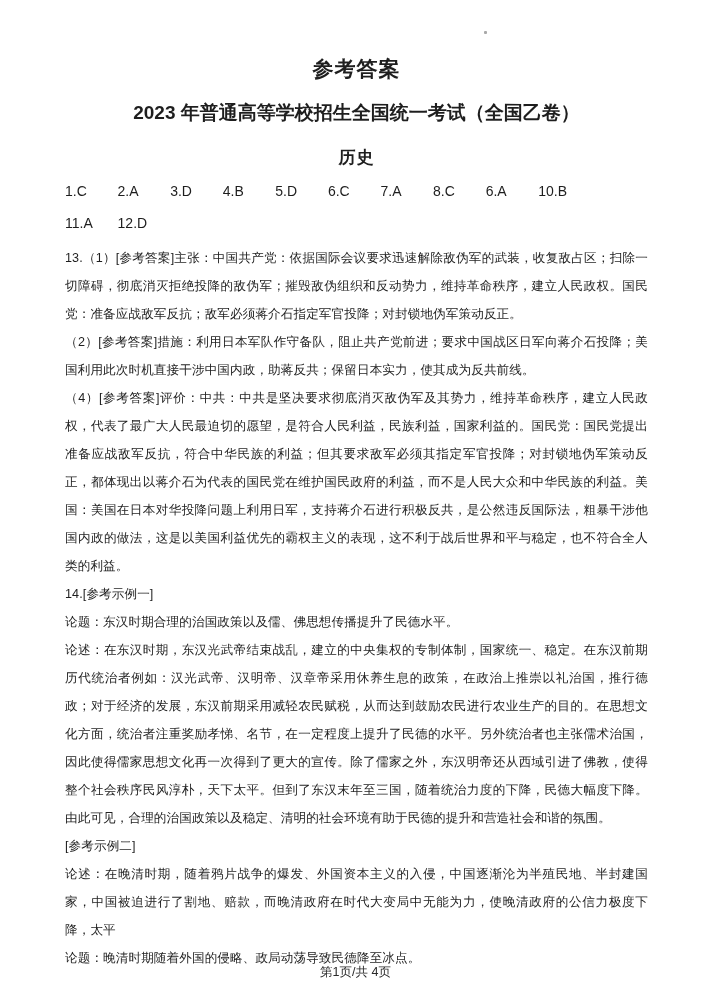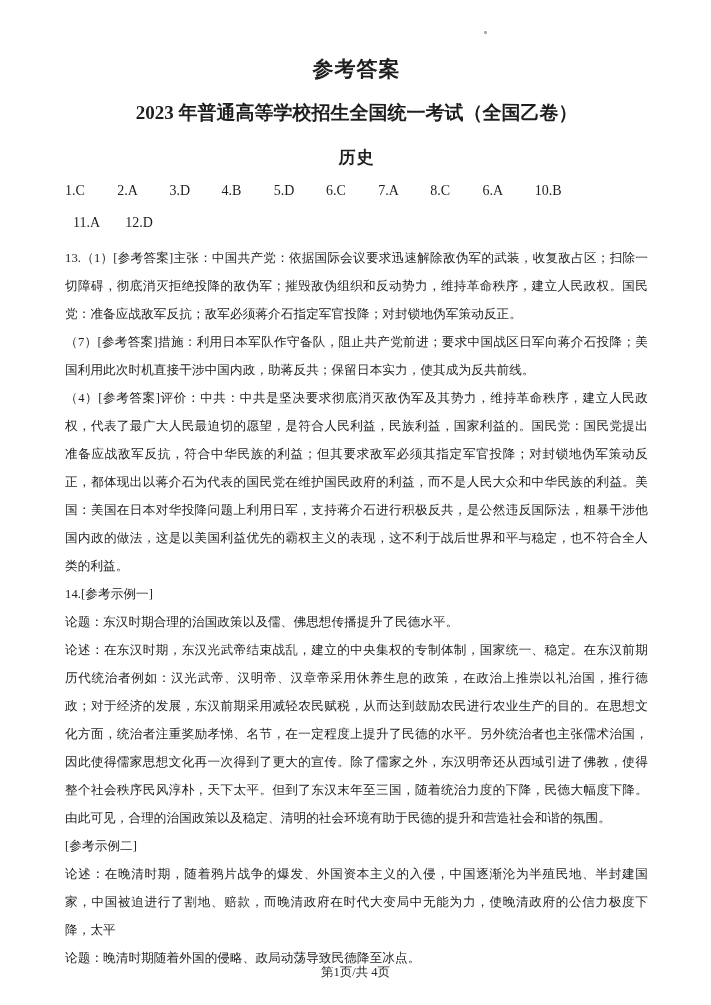--- a/index.html
+++ b/index.html
@@ -7,21 +7,21 @@
     padding: 0;
     background: #ffffff;
   }
   .page {
     position: relative;
     width: 711px;
     height: 1005px;
     margin: 0 auto;
     background: #ffffff;
     color: #1e1e1e;
-    font-family: Liberation Serif, serif;
+    font-family: Liberation Sans, sans-serif;
     box-sizing: border-box;
     padding: 56px 63px 0 65px;
     overflow: hidden;
   }
   .stray-mark {
     position: absolute;
     left: 484px;
     top: 31px;
     width: 3px;
     height: 3px;
@@ -50,21 +50,21 @@
     line-height: 22px;
     font-weight: bold;
     letter-spacing: 1px;
   }
   .mc-row {
     font-size: 14px;
     line-height: 18px;
     white-space: nowrap;
   }
   .mc-row-1 { margin-top: 13px; }
-  .mc-row-2 { margin-top: 14px; margin-left: 8px; }
+  .mc-row-2 { margin-top: 14px; }
   .mc-answer {
     display: inline-block;
     min-width: 48.7px;
   }
   .body-text {
     margin-top: 12px;
   }
   .body-text p {
     margin: 0;
     font-size: 12.6px;
@@ -106,21 +106,21 @@
     <span class="mc-answer">10.B</span>
   </div>
 
   <div class="mc-row mc-row-2">
     <span class="mc-answer">11.A</span>
     <span class="mc-answer">12.D</span>
   </div>
 
   <div class="body-text">
     <p>13.（1）[参考答案]主张：中国共产党：依据国际会议要求迅速解除敌伪军的武装，收复敌占区；扫除一切障碍，彻底消灭拒绝投降的敌伪军；摧毁敌伪组织和反动势力，维持革命秩序，建立人民政权。国民党：准备应战敌军反抗；敌军必须蒋介石指定军官投降；对封锁地伪军策动反正。</p>
-    <p>（7）[参考答案]措施：利用日本军队作守备队，阻止共产党前进；要求中国战区日军向蒋介石投降；美国利用此次时机直接干涉中国内政，助蒋反共；保留日本实力，使其成为反共前线。</p>
+    <p>（2）[参考答案]措施：利用日本军队作守备队，阻止共产党前进；要求中国战区日军向蒋介石投降；美国利用此次时机直接干涉中国内政，助蒋反共；保留日本实力，使其成为反共前线。</p>
     <p>（4）[参考答案]评价：中共：中共是坚决要求彻底消灭敌伪军及其势力，维持革命秩序，建立人民政权，代表了最广大人民最迫切的愿望，是符合人民利益，民族利益，国家利益的。国民党：国民党提出准备应战敌军反抗，符合中华民族的利益；但其要求敌军必须其指定军官投降；对封锁地伪军策动反正，都体现出以蒋介石为代表的国民党在维护国民政府的利益，而不是人民大众和中华民族的利益。美国：美国在日本对华投降问题上利用日军，支持蒋介石进行积极反共，是公然违反国际法，粗暴干涉他国内政的做法，这是以美国利益优先的霸权主义的表现，这不利于战后世界和平与稳定，也不符合全人类的利益。</p>
     <p>14.[参考示例一]</p>
     <p>论题：东汉时期合理的治国政策以及儒、佛思想传播提升了民德水平。</p>
     <p>论述：在东汉时期，东汉光武帝结束战乱，建立的中央集权的专制体制，国家统一、稳定。在东汉前期历代统治者例如：汉光武帝、汉明帝、汉章帝采用休养生息的政策，在政治上推崇以礼治国，推行德政；对于经济的发展，东汉前期采用减轻农民赋税，从而达到鼓励农民进行农业生产的目的。在思想文化方面，统治者注重奖励孝悌、名节，在一定程度上提升了民德的水平。另外统治者也主张儒术治国，因此使得儒家思想文化再一次得到了更大的宣传。除了儒家之外，东汉明帝还从西域引进了佛教，使得整个社会秩序民风淳朴，天下太平。但到了东汉末年至三国，随着统治力度的下降，民德大幅度下降。由此可见，合理的治国政策以及稳定、清明的社会环境有助于民德的提升和营造社会和谐的氛围。</p>
     <p>[参考示例二]</p>
     <p>论述：在晚清时期，随着鸦片战争的爆发、外国资本主义的入侵，中国逐渐沦为半殖民地、半封建国家，中国被迫进行了割地、赔款，而晚清政府在时代大变局中无能为力，使晚清政府的公信力极度下降，太平</p>
     <p>论题：晚清时期随着外国的侵略、政局动荡导致民德降至冰点。</p>
   </div>
 
   <div class="page-footer">第1页/共 4页</div>

